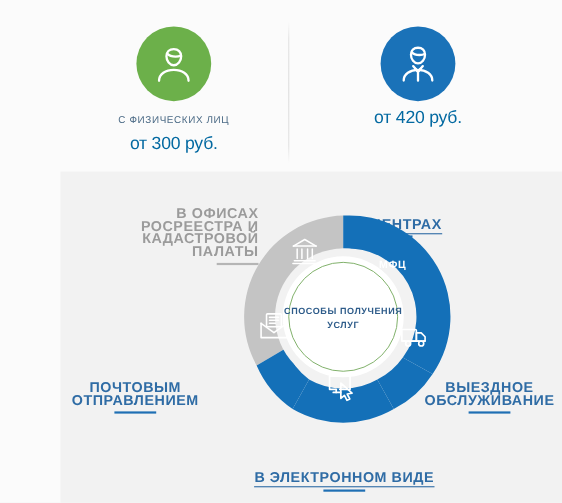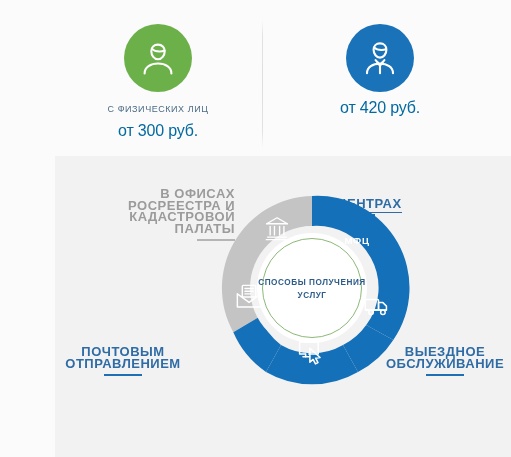--- a/index.html
+++ b/index.html
@@ -154,20 +154,24 @@
       <span>ОБСЛУЖИВАНИЕ</span>
       <span class="rule"></span>
     </div>
 
     <div class="lbl lbl-blue lbl-post">
       <span>ПОЧТОВЫМ</span><br>
       <span>ОТПРАВЛЕНИЕМ</span>
       <span class="rule"></span>
     </div>
 
+    <div class="lbl lbl-blue lbl-elec">
+      <span class="u">В ЭЛЕКТРОННОМ ВИДЕ</span>
+      <span class="rule"></span>
+    </div>
 
     <div class="donut-wrap">
       <svg width="200" height="200" viewBox="0 0 200 200" aria-hidden="true">
 
         <g>
           <path d="M 100 8
                    A 92 92 0 0 0 21.3 144.3
                    L 47.9 128.6
                    A 62 62 0 0 1 100 38 Z" fill="#c4c4c4"></path>
         </g>

